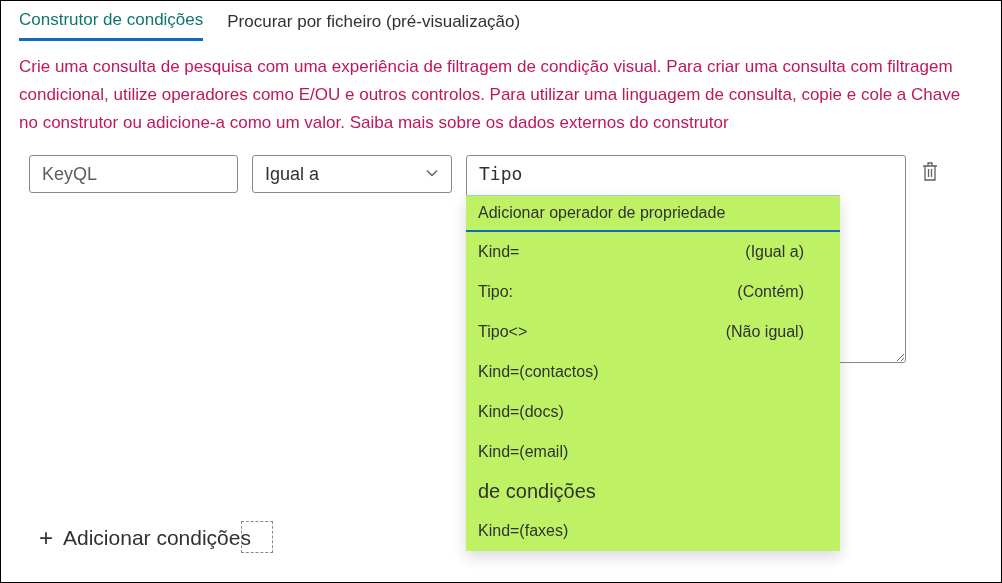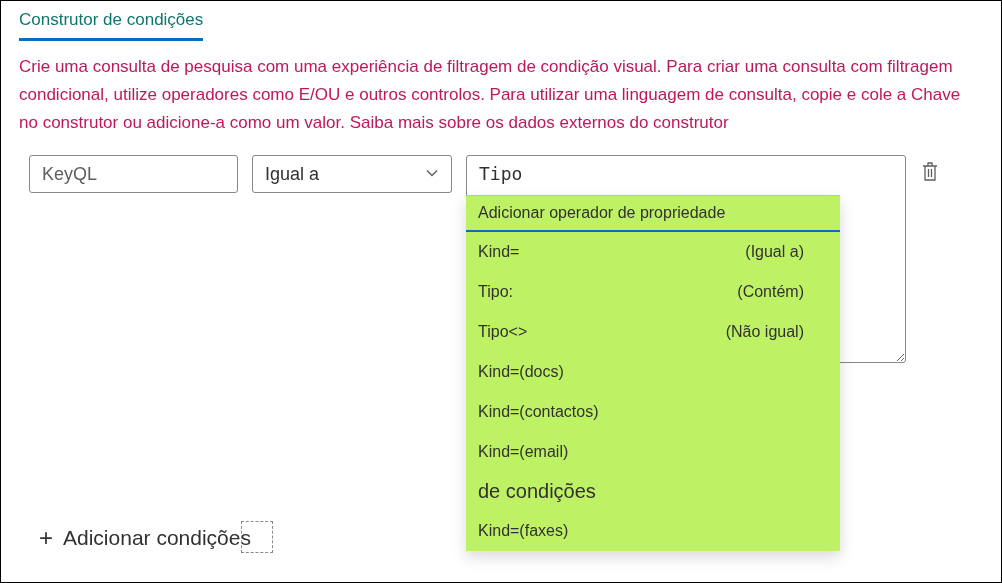--- a/index.html
+++ b/index.html
@@ -150,20 +150,21 @@
     .plus {
       font-size: 24px;
       font-weight: 300;
     }
   </style>
 </head>
 <body>
 
 <div class="tabs">
   <div class="tab active">Construtor de condições</div>
+  <div class="tab">Procurar por ficheiro (pré-visualização)</div>
 </div>
 
 <div class="description">Crie uma consulta de pesquisa com uma experiência de filtragem de condição visual. Para criar uma consulta com filtragem condicional, utilize operadores como E/OU e outros controlos. Para utilizar uma linguagem de consulta, copie e cole a Chave no construtor ou adicione-a como um valor. Saiba mais sobre os dados externos do construtor</div>
 
 <div class="builder-row">
   <input class="field-input field-keyql" value="KeyQL" style="">
 
   <div class="field-input field-operator">
     <span>Igual a</span>
     <span class="chevron">
@@ -185,25 +186,25 @@
           </div>
           <div class="dropdown-item">
             <span>Tipo:</span>
             <span class="hint">(Contém)</span>
           </div>
           <div class="dropdown-item">
             <span>Tipo&lt;&gt;</span>
             <span class="hint">(Não igual)</span>
           </div>
           <div class="dropdown-item">
+            <span>Kind=(contactos)</span>
+            <span class="hint"></span>
+          </div>
+          <div class="dropdown-item">
             <span>Kind=(docs)</span>
-            <span class="hint"></span>
-          </div>
-          <div class="dropdown-item">
-            <span>Kind=(contactos)</span>
             <span class="hint"></span>
           </div>
           <div class="dropdown-item">
             <span>Kind=(email)</span>
             <span class="hint"></span>
           </div>
         </div>
       <div class="dropdown-group">de condições</div>
       <div id="dd-items2">
           <div class="dropdown-item">

